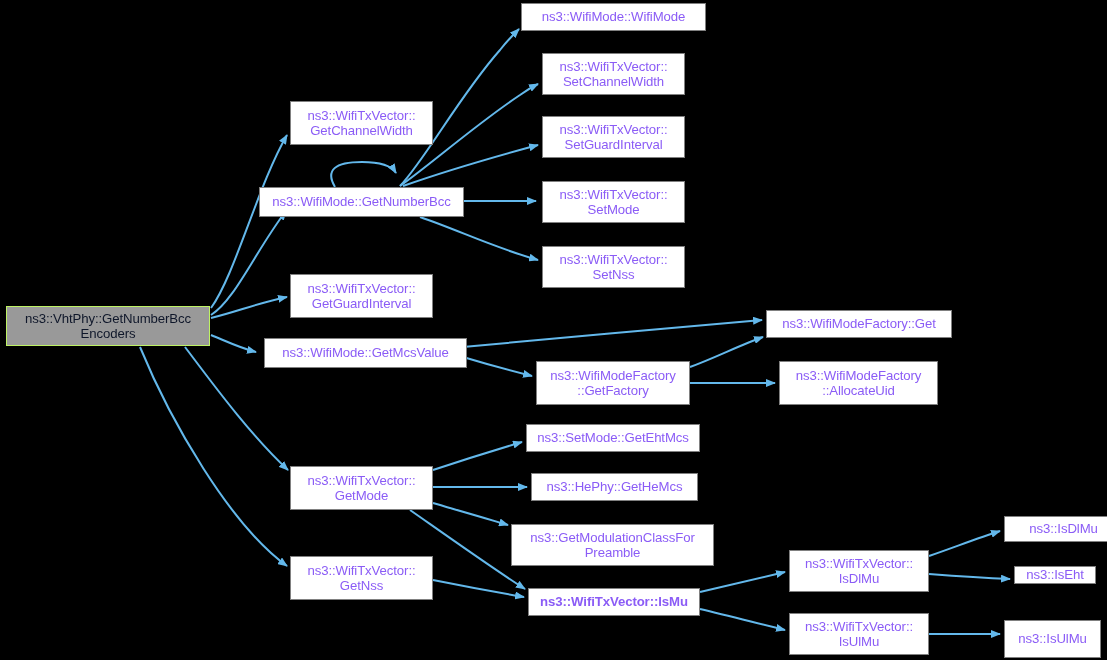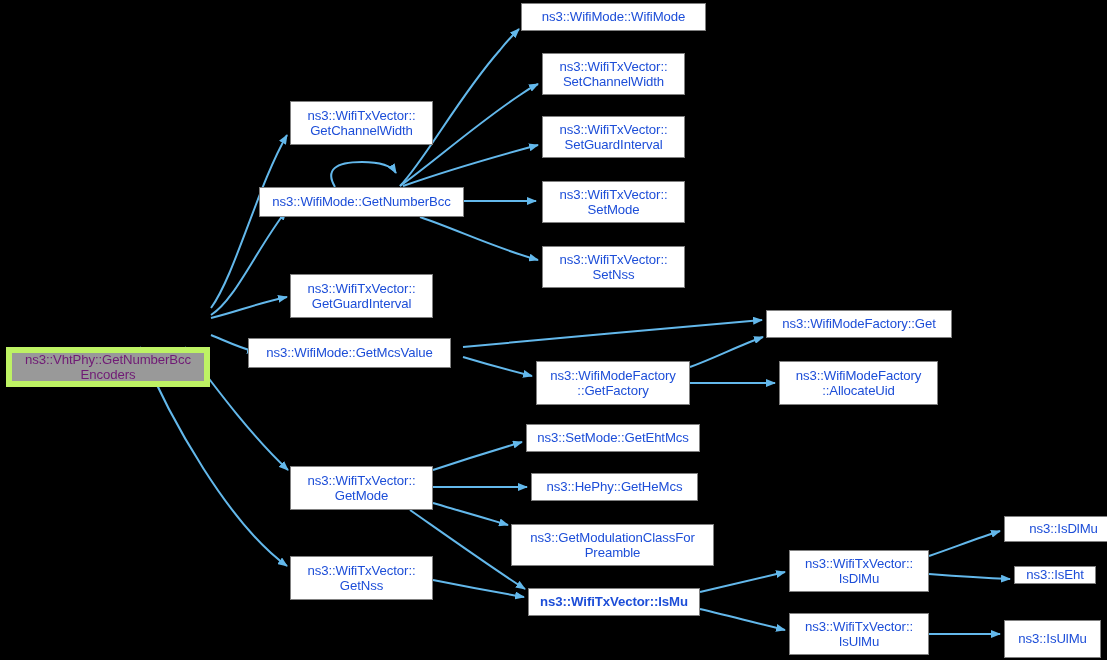--- a/index.html
+++ b/index.html
@@ -21,37 +21,36 @@
     top: 0;
     width: 1107px;
     height: 660px;
     pointer-events: none;
   }
   .node {
     position: absolute;
     box-sizing: border-box;
     background: #ffffff;
     border: 1px solid #808080;
-    color: #1d4ed8;
+    color: #8b5cf6;
     font-size: 13.2px;
     line-height: 15.5px;
     letter-spacing: -0.1px;
     display: flex;
     align-items: center;
     justify-content: center;
     text-align: center;
     white-space: pre-line;
     padding: 0 3px;
     z-index: 2;
   }
   .node.root {
     background: #999999;
-    border: 6px solid #bef264;
-    color: #701a75;
-    margin-top: 41px;
+    border: 1px solid #bef264;
+    color: #0f172a;
   }
 </style>
 </head>
 <body>
 
 <div id="canvas">
   <svg id="edges" xmlns="http://www.w3.org/2000/svg">
     <defs>
       <marker id="arrow" markerWidth="10" markerHeight="8" refX="9" refY="4" orient="auto" markerUnits="userSpaceOnUse">
         <path d="M 0,0 L 10,4 L 0,8 z" fill="#63b8eb"></path>
@@ -87,21 +86,21 @@
       </g>
   </svg>
   <div id="node-layer">
       <div class="node root" style="left: 6px; top: 306px; width: 204px; height: 40px;">ns3::VhtPhy::GetNumberBcc
 Encoders</div>
       <div class="node" style="left: 290px; top: 101px; width: 143px; height: 44px;">ns3::WifiTxVector::
 GetChannelWidth</div>
       <div class="node" style="left: 259px; top: 187px; width: 205px; height: 30px;">ns3::WifiMode::GetNumberBcc</div>
       <div class="node" style="left: 290px; top: 274px; width: 143px; height: 44px;">ns3::WifiTxVector::
 GetGuardInterval</div>
-      <div class="node" style="left: 248px; top: 338px; width: 203px; height: 30px;">ns3::WifiMode::GetMcsValue</div>
+      <div class="node" style="left: 264px; top: 338px; width: 203px; height: 30px;">ns3::WifiMode::GetMcsValue</div>
       <div class="node" style="left: 290px; top: 466px; width: 143px; height: 44px;">ns3::WifiTxVector::
 GetMode</div>
       <div class="node" style="left: 290px; top: 556px; width: 143px; height: 44px;">ns3::WifiTxVector::
 GetNss</div>
       <div class="node" style="left: 521px; top: 3px; width: 185px; height: 28px;">ns3::WifiMode::WifiMode</div>
       <div class="node" style="left: 542px; top: 53px; width: 143px; height: 42px;">ns3::WifiTxVector::
 SetChannelWidth</div>
       <div class="node" style="left: 542px; top: 116px; width: 143px; height: 42px;">ns3::WifiTxVector::
 SetGuardInterval</div>
       <div class="node" style="left: 542px; top: 181px; width: 143px; height: 42px;">ns3::WifiTxVector::

